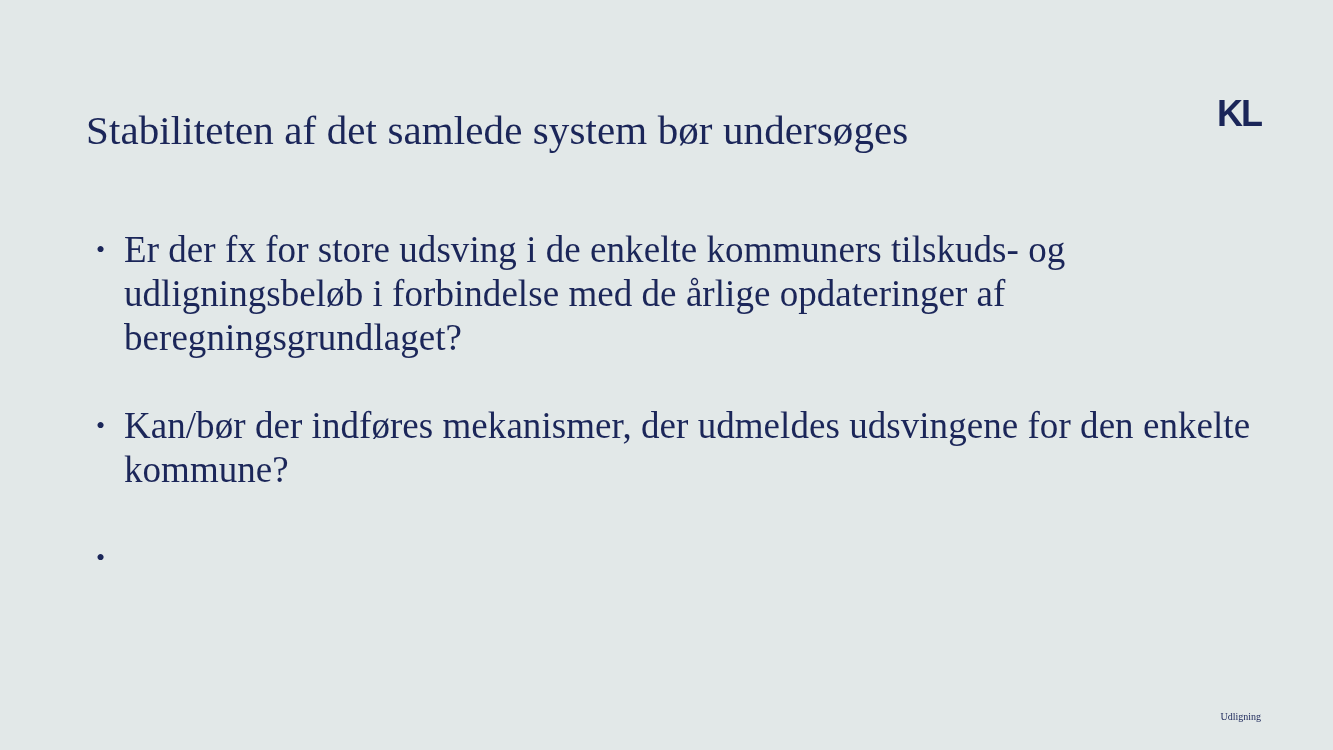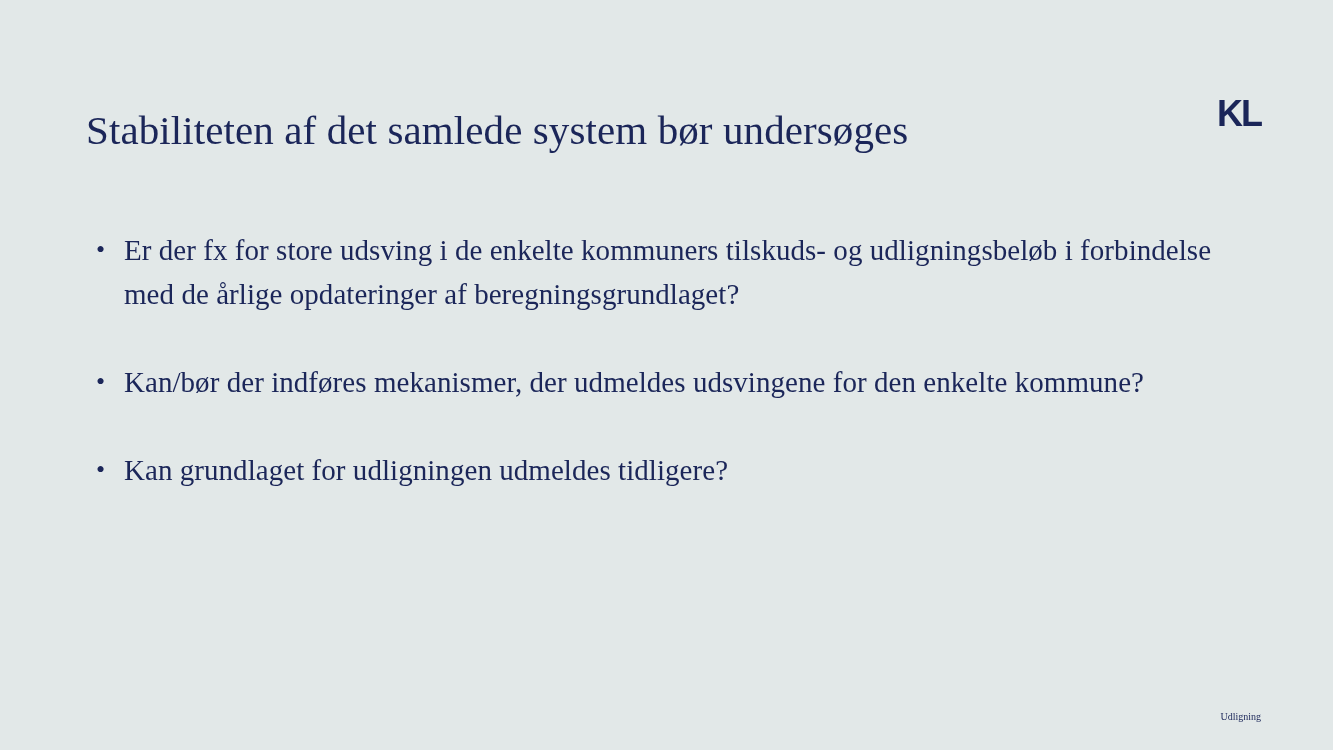--- a/index.html
+++ b/index.html
@@ -65,21 +65,21 @@
     width: 34px;
     font-size: 26px;
     line-height: 44px;
     color: #1b2659;
     text-align: left;
     padding-left: 6px;
     box-sizing: border-box;
   }
   .bullet-text {
     flex: 1 1 auto;
-    font-size: 29px;
+    font-size: 37px;
     line-height: 44px;
     color: #1b2659;
     letter-spacing: 0.05px;
   }
   .bullet.wide .bullet-text {
     max-width: 1130px;
   }
   .bullet.narrow .bullet-text {
     max-width: 960px;
   }
@@ -105,19 +105,18 @@
     <li class="bullet wide">
       <span class="bullet-mark">•</span>
       <span class="bullet-text">Er der fx for store udsving i de enkelte kommuners tilskuds- og udligningsbeløb i forbindelse med de årlige opdateringer af beregningsgrundlaget?</span>
     </li>
     <li class="bullet wide">
       <span class="bullet-mark">•</span>
       <span class="bullet-text">Kan/bør der indføres mekanismer, der udmeldes udsvingene for den enkelte kommune?</span>
     </li>
     <li class="bullet narrow">
       <span class="bullet-mark">•</span>
-      <span class="bullet-text">Kan grundlaget for udligningen udmeldes tidligere?</span>
     </li>
   </ul>
 
   <div class="footer">Udligning</div>
 
 </div>
 
 </body></html>

